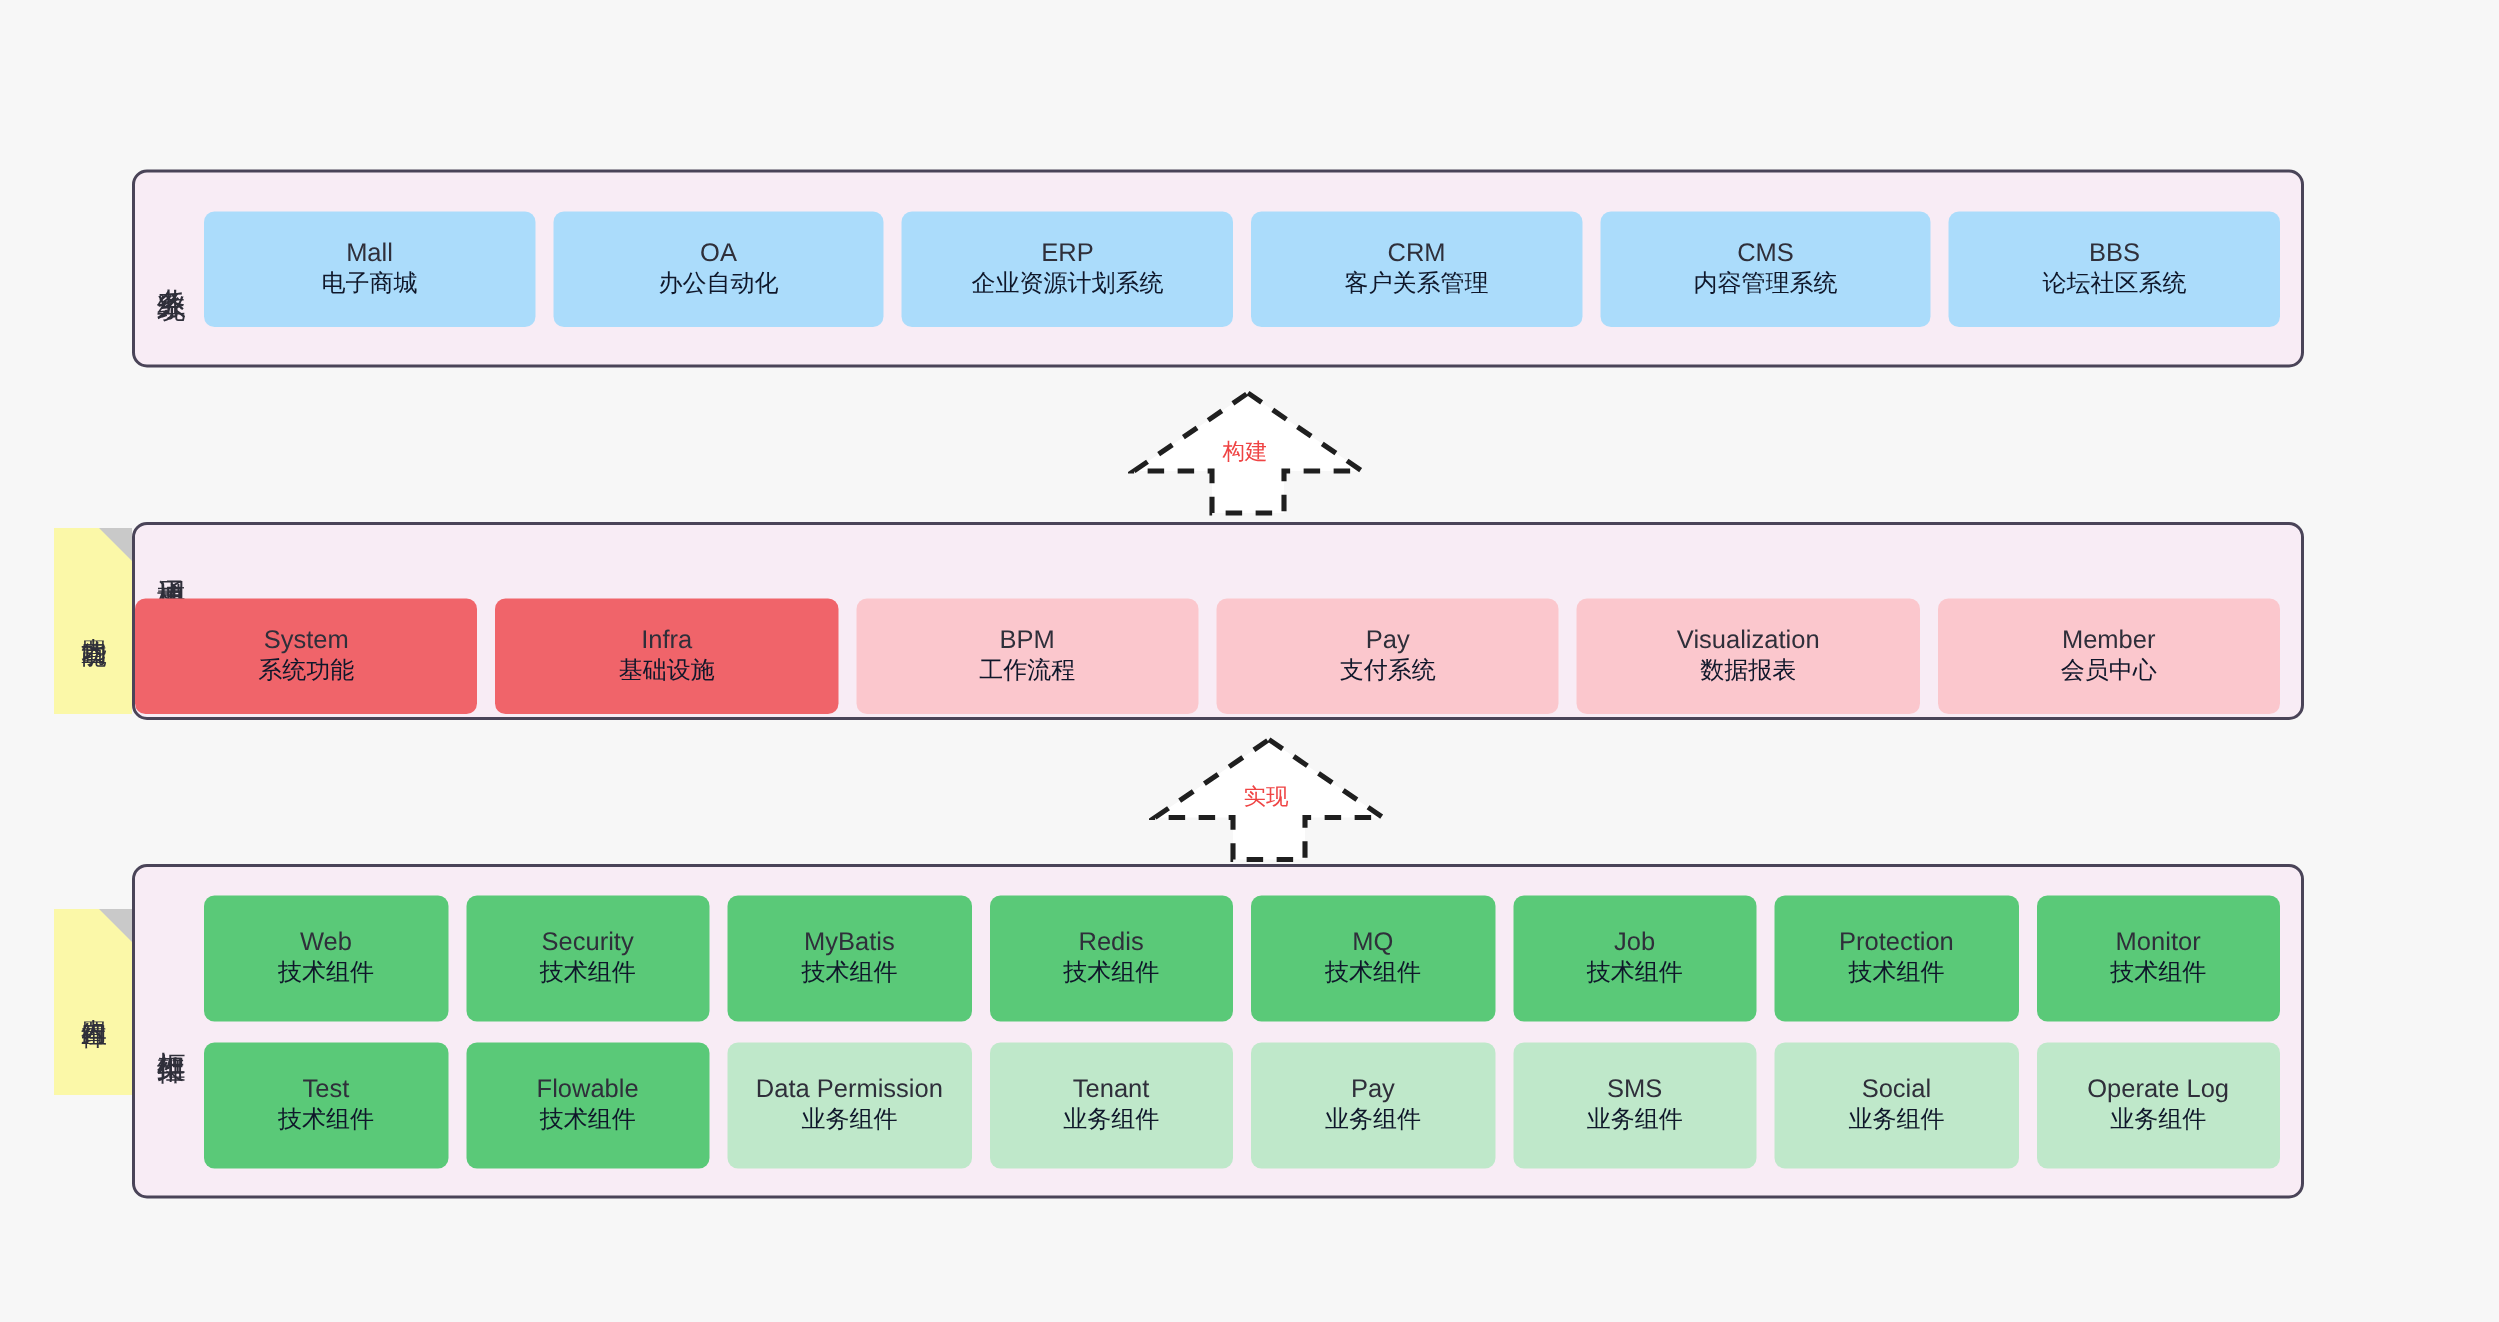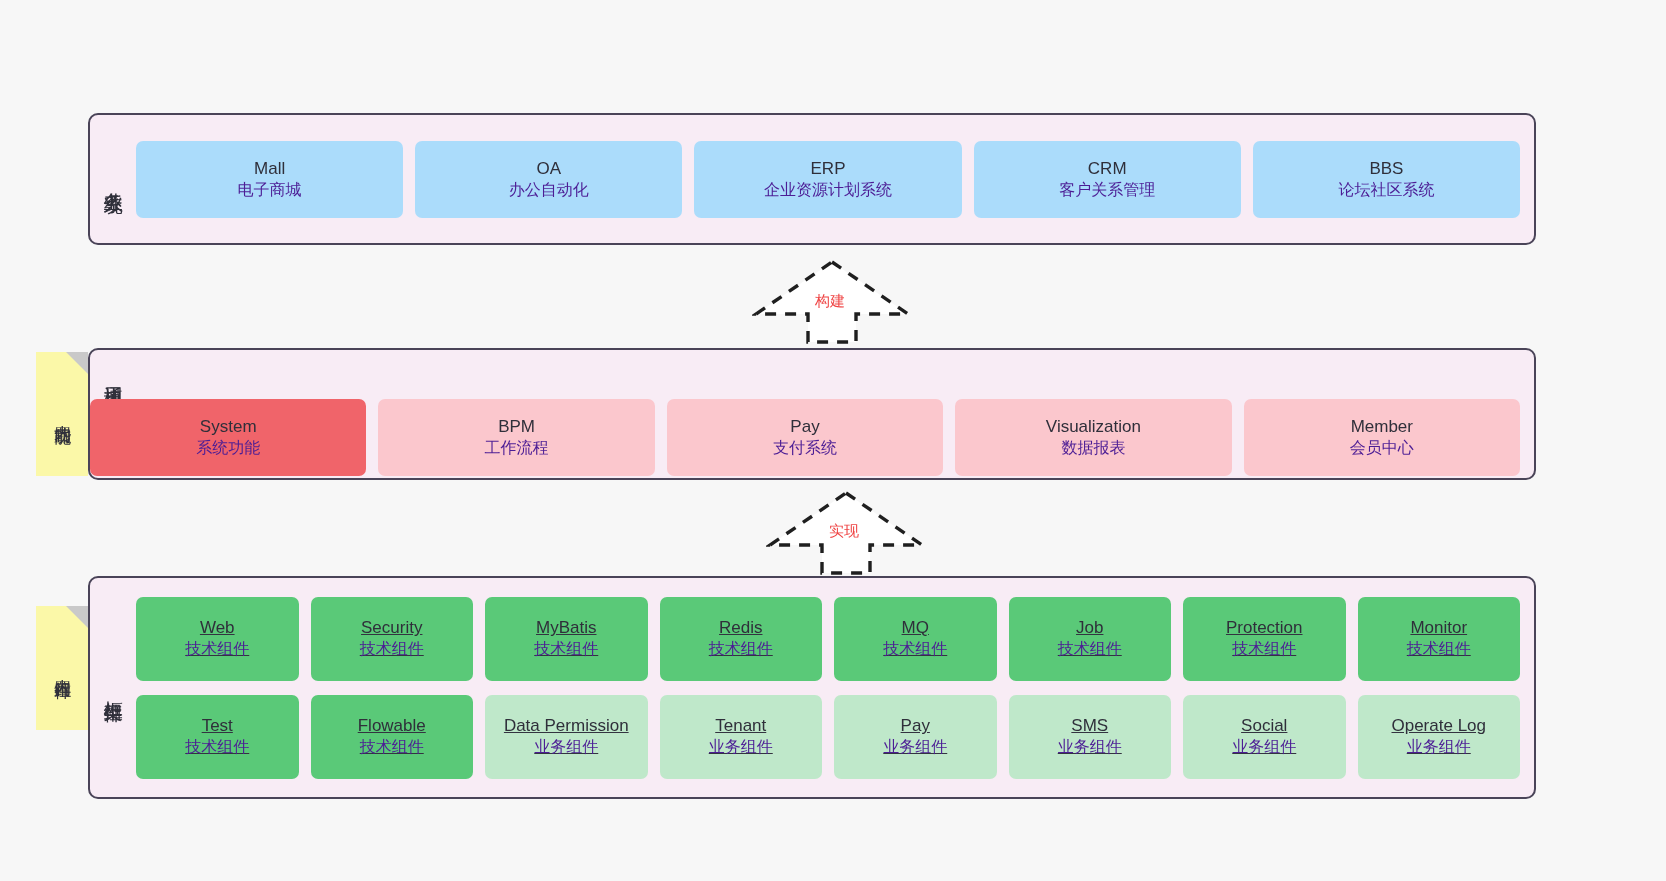--- a/index.html
+++ b/index.html
@@ -75,38 +75,38 @@
     box-sizing: border-box;
     padding: 6px 4px;
     line-height: 1.28;
   }
   .card .en {
     font-size: 17px;
     color: #2f2f3a;
   }
   .card .cn {
     font-size: 16px;
-    color: #4c1d95;
+    color: #0f172a;
   }
 
   .card.blue        { background: #abdcfb; }
   .card.red-strong  { background: #f0646a; }
   .card.red-light   { background: #fbc7cd; }
   .card.green-strong{ background: #5cc princ; }
   .card.green-strong{ background: #5ac978; }
   .card.green-light { background: #bfe8ca; }
 
   
   #layer-business  { left: 88px;  top: 113px; width: 1448px; height: 132px; }
   #layer-common    { left: 88px;  top: 348px; width: 1448px; height: 132px; flex-direction: column; }
   #layer-framework { left: 88px;  top: 576px; width: 1448px; height: 223px; }
 
   #layer-business  .card,
   #layer-common    .card { height: 77px; }
-  #layer-framework .card { height: 84px; text-decoration: underline; }
+  #layer-framework .card { height: 84px; }
 
   
   .sticky {
     position: absolute;
     width: 52px;
     background: #fbf8a8;
     box-sizing: border-box;
     display: flex;
     align-items: center;
     justify-content: center;
@@ -165,20 +165,24 @@
         </div>
         <div class="card blue">
           <span class="en">ERP</span>
           <span class="cn">企业资源计划系统</span>
         </div>
         <div class="card blue">
           <span class="en">CRM</span>
           <span class="cn">客户关系管理</span>
         </div>
         <div class="card blue">
+          <span class="en">CMS</span>
+          <span class="cn">内容管理系统</span>
+        </div>
+        <div class="card blue">
           <span class="en">BBS</span>
           <span class="cn">论坛社区系统</span>
         </div>
       </div>
     </div>
   </div>
 
   <svg class="uml-arrow" id="arrow-build" viewBox="0 0 160 86">
     <path d="M80 4 L156 56 L104 56 L104 84 L56 84 L56 56 L4 56 Z" fill="#ffffff" stroke="#1f1f1f" stroke-width="3.4" stroke-dasharray="11 9" stroke-linejoin="miter"></path>
   </svg>
@@ -190,20 +194,24 @@
   </div>
 
   <div class="layer" id="layer-common">
     <div class="layer-title">通用模块</div>
     <div class="layer-body">
       <div class="row six">
         <div class="card red-strong">
           <span class="en">System</span>
           <span class="cn">系统功能</span>
         </div>
+        <div class="card red-strong">
+          <span class="en">Infra</span>
+          <span class="cn">基础设施</span>
+        </div>
         <div class="card red-light">
           <span class="en">BPM</span>
           <span class="cn">工作流程</span>
         </div>
         <div class="card red-light">
           <span class="en">Pay</span>
           <span class="cn">支付系统</span>
         </div>
         <div class="card red-light">
           <span class="en">Visualization</span>

